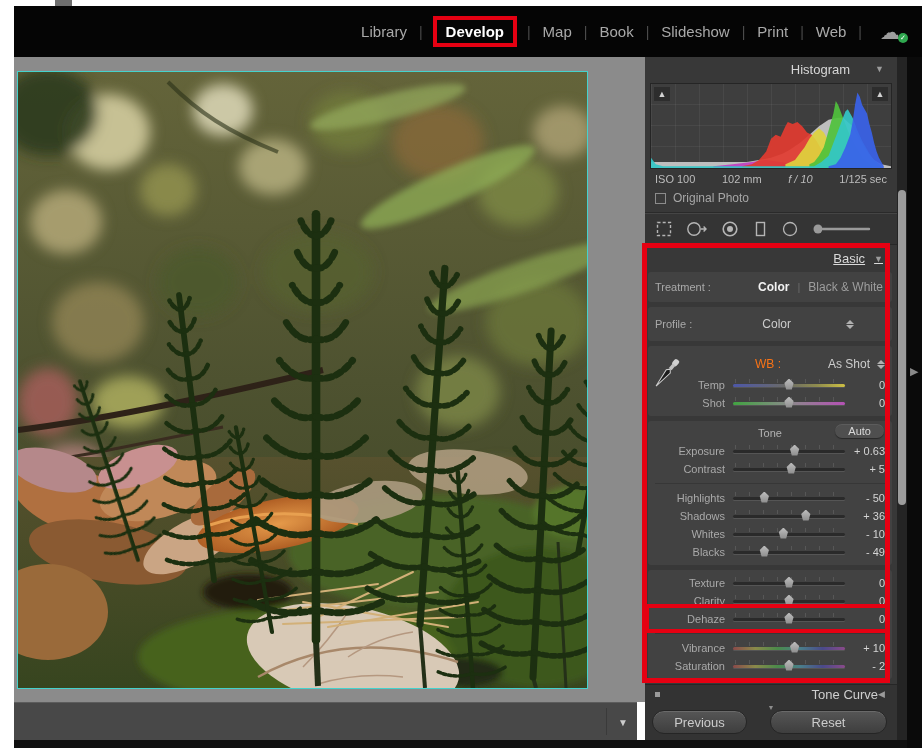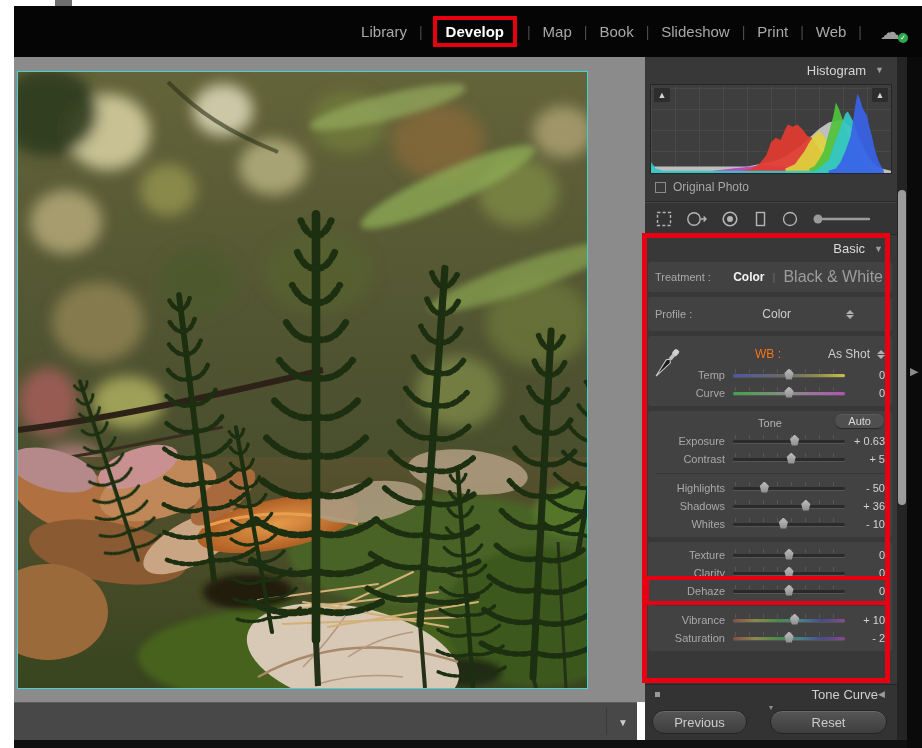--- a/index.html
+++ b/index.html
@@ -26,21 +26,21 @@
   
   .toolbar{position:absolute;left:14px;top:702px;width:623px;height:38px;background:#484848;
            border-top:1px solid #5c5c5c;box-sizing:border-box;}
   .toolbar-sep{position:absolute;right:30px;top:5px;bottom:5px;width:1px;background:#3a3a3a;}
   .toolbar-tri{position:absolute;right:9px;top:50%;transform:translateY(-50%);color:#cccccc;font-size:10px;}
   .bottom-strip{position:absolute;left:14px;top:740px;width:908px;height:8px;background:#101010;}
 
   
   .right-panel{position:absolute;left:645px;top:57px;width:252px;height:683px;background:#383838;
                display:flex;flex-direction:column;box-sizing:border-box;}
-  .hist-header{height:26px;display:flex;align-items:center;justify-content:flex-end;gap:9px;
+  .hist-header{height:26px;display:flex;align-items:center;justify-content:flex-end;gap:25px;
                padding-right:13px;color:#d6d6d6;font-size:13px;}
   .tri-icon{color:#9b9b9b;font-size:9px;}
   .hist-box{margin:1px 5px 0 5px;height:88px;position:relative;background:#3e3e3e;border:1px solid #252525;
             background-image:repeating-linear-gradient(90deg,rgba(255,255,255,.05) 0 1px,transparent 1px 24px),
                              repeating-linear-gradient(0deg,rgba(255,255,255,.05) 0 1px,transparent 1px 21px);}
   .hist-box svg{position:absolute;left:0;bottom:0;width:100%;height:100%;}
   .clip-btn{position:absolute;top:3px;width:16px;height:14px;background:#2d2d2d;color:#d2d2d2;
             font-size:9px;line-height:14px;text-align:center;z-index:3;}
   .clip-left{left:3px;} .clip-right{right:3px;}
   .hist-stats{display:flex;justify-content:space-between;padding:4px 10px 0 10px;font-size:11px;color:#bcbcbc;}
@@ -48,21 +48,21 @@
   .orig-row{display:flex;align-items:center;gap:7px;padding:6px 0 7px 10px;font-size:12px;color:#a6a6a6;}
   .checkbox{width:11px;height:11px;border:1px solid #8c8c8c;background:#3a3a3a;box-sizing:border-box;}
   .divider-h{height:1px;background:#2a2a2a;}
 
   .toolstrip{height:31px;display:flex;align-items:center;gap:11px;padding-left:9px;background:#343434;
              border-top:1px solid #454545;border-bottom:1px solid #282828;}
   .tool-ic{display:block;}
 
   .basic-wrap{flex:1;display:flex;flex-direction:column;position:relative;}
   .basic-header{height:27px;display:flex;align-items:center;justify-content:flex-end;gap:9px;
-                padding-right:14px;color:#dadada;font-size:13px;}
+                padding-right:14px;color:#dadada;font-size:13px;text-decoration:underline;}
   .basic-body{padding:0 5px 0 3px;}
   .grp{background:#424242;border-radius:3px;margin-bottom:5px;padding:4px 7px;position:relative;}
   .row{height:18px;display:flex;align-items:center;position:relative;}
   .grp-title{height:17px;text-align:center;font-size:11px;color:#b3b3b3;line-height:17px;}
   .slabel{width:70px;text-align:right;margin-right:8px;font-size:11px;color:#a9a9a9;white-space:nowrap;}
   .strack{flex:1;height:3px;position:relative;background:#2a2a2a;border-radius:2px;
           box-shadow:0 1px 0 rgba(255,255,255,.10);}
   .strack::before{content:"";position:absolute;left:2px;right:2px;top:-5px;height:4px;
           background:repeating-linear-gradient(90deg,#575757 0 1px,transparent 1px 14px);}
   .thumb{position:absolute;top:-5px;width:10px;height:11px;transform:translateX(-50%);
@@ -70,21 +70,21 @@
          clip-path:polygon(50% 0,96% 42%,78% 100%,22% 100%,4% 42%);}
   .sval{width:40px;text-align:right;font-size:11px;color:#d4d4d4;white-space:nowrap;}
   .track-temp{background:linear-gradient(90deg,#4d57a8,#6b6b66 48%,#8f8c4e 75%,#cdbf43);}
   .track-tint{background:linear-gradient(90deg,#41a341,#8a8a8a 50%,#b551b5);}
   .track-rainbow{background:linear-gradient(90deg,#8a4a4a,#8a8a4a,#4a8a4a,#4a7e8a,#4a4a8a,#8a4a8a);}
   .divider-g{height:1px;background:#373737;margin:5px 0;}
 
   .treat-row{height:22px;}
   .treat-color{font-size:12px;color:#f2f2f2;font-weight:bold;margin-left:auto;}
   .treat-sep{color:#6a6a6a;margin:0 8px;font-size:11px;}
-  .treat-bw{font-size:16px;color:#9d9d9d;margin-right:2px;}
+  .treat-bw{font-size:12px;color:#9d9d9d;margin-right:2px;}
   .profile-row{height:26px;gap:48px;}
   .profile-val{font-size:12px;color:#cdcdcd;margin-left:14px;}
   .updown{display:inline-flex;flex-direction:column;margin-left:7px;gap:1px;}
   .updown i{display:block;width:0;height:0;border-left:4px solid transparent;border-right:4px solid transparent;}
   .updown .up{border-bottom:4px solid #b0b0b0;}
   .updown .dn{border-top:4px solid #b0b0b0;}
   .grid-ic{margin-left:auto;}
   .wb-row{height:24px;}
   .wb-label{font-size:12px;color:#f97316;margin-left:100px;}
   .wb-val{font-size:12px;color:#cdcdcd;margin-left:auto;display:flex;align-items:center;}
@@ -305,20 +305,26 @@
       <svg id="histo-svg" viewBox="0 0 100 40" preserveAspectRatio="none">
           <polygon points="0,40 0,37 10,37 20,37 30,37 40,37 45,36 50,35 55,33 58,31 62,28 66,24 70,20 74,17 78,16 80,16 82,18 84,20 86,24 88,28 90,32 93,36 96,38 100,39 100,40" fill="#c9c9c9" fill-opacity="0.92"></polygon>
           <polygon points="26,40 26,39 34,38 42,37 48,36 54,37 60,38 66,39 70,39.5 70,40" fill="#c040c0" fill-opacity="0.92"></polygon>
           <polygon points="38,40 38,39 42,38 45,36 48,32 50,26 52,24 54,25 56,20 57,18 59,19 61,18 63,20 65,23 67,24 69,27 71,31 73,34 75,36 77,38 77,40" fill="#e23b30" fill-opacity="0.92"></polygon>
           <polygon points="56,40 56,38 60,36 62,33 64,30 66,26 68,23 70,21 72,23 74,27 76,31 78,34 80,36 82,38 82,40" fill="#ded23e" fill-opacity="0.92"></polygon>
           <polygon points="66,40 66,38 68,37 70,34 72,30 74,22 76,14 77,8 78,10 79,13 80,16 82,22 84,27 86,31 88,35 90,37 92,39 92,40" fill="#4fc13c" fill-opacity="0.92"></polygon>
           <polygon points="0,40 0,35 2,38 5,39 30,39 55,39 68,39 71,37 74,34 76,28 78,22 80,16 81,13 82,12 83,14 84,16 85,19 86,22 88,27 90,31 92,35 94,37 96,39 96,40" fill="#33c7c7" fill-opacity="0.92"></polygon>
           <polygon points="74,40 74,39 77,38 79,35 81,30 83,24 84,18 85,10 86,4 87,6 88,10 89,12 90,14 91,19 92,23 93,28 94,32 95,35 96,37 97,39 97,40" fill="#3a62e8" fill-opacity="0.92"></polygon>
         </svg>
     </div>
+    <div class="hist-stats">
+      <span>ISO 100</span>
+      <span>102 mm</span>
+      <span class="ital">f / 10</span>
+      <span>1/125 sec</span>
+    </div>
     <div class="orig-row">
       <span class="checkbox"></span>
       <span>Original Photo</span>
     </div>
     <div class="divider-h"></div>
 
     <div class="toolstrip">
       <svg class="tool-ic" width="20" height="20">
         <rect x="3.5" y="3.5" width="13" height="13" fill="none" stroke="#b5b5b5" stroke-width="1.4" stroke-dasharray="3 2.2"></rect>
       </svg>
@@ -399,21 +405,21 @@
             </span>
           </div>
           <div class="row">
             <span class="slabel">Temp</span>
             <span class="strack track-temp">
               <span class="thumb" style="left: 50%;"></span>
             </span>
             <span class="sval">0</span>
           </div>
           <div class="row">
-            <span class="slabel">Curve</span>
+            <span class="slabel">Shot</span>
             <span class="strack track-tint">
               <span class="thumb" style="left: 50%;"></span>
             </span>
             <span class="sval">0</span>
           </div>
         </div>
 
         <div class="grp">
           <div class="grp-title">Tone</div>
           <span class="auto-btn">Auto</span>
@@ -445,20 +451,27 @@
               <span class="thumb" style="left: 65%;"></span>
             </span>
             <span class="sval">+ 36</span>
           </div>
           <div class="row">
             <span class="slabel">Whites</span>
             <span class="strack">
               <span class="thumb" style="left: 45%;"></span>
             </span>
             <span class="sval">- 10</span>
+          </div>
+          <div class="row">
+            <span class="slabel">Blacks</span>
+            <span class="strack">
+              <span class="thumb" style="left: 28%;"></span>
+            </span>
+            <span class="sval">- 49</span>
           </div>
         </div>
 
         <div class="grp">
           <div class="row">
             <span class="slabel">Texture</span>
             <span class="strack">
               <span class="thumb" style="left: 50%;"></span>
             </span>
             <span class="sval">0</span>

